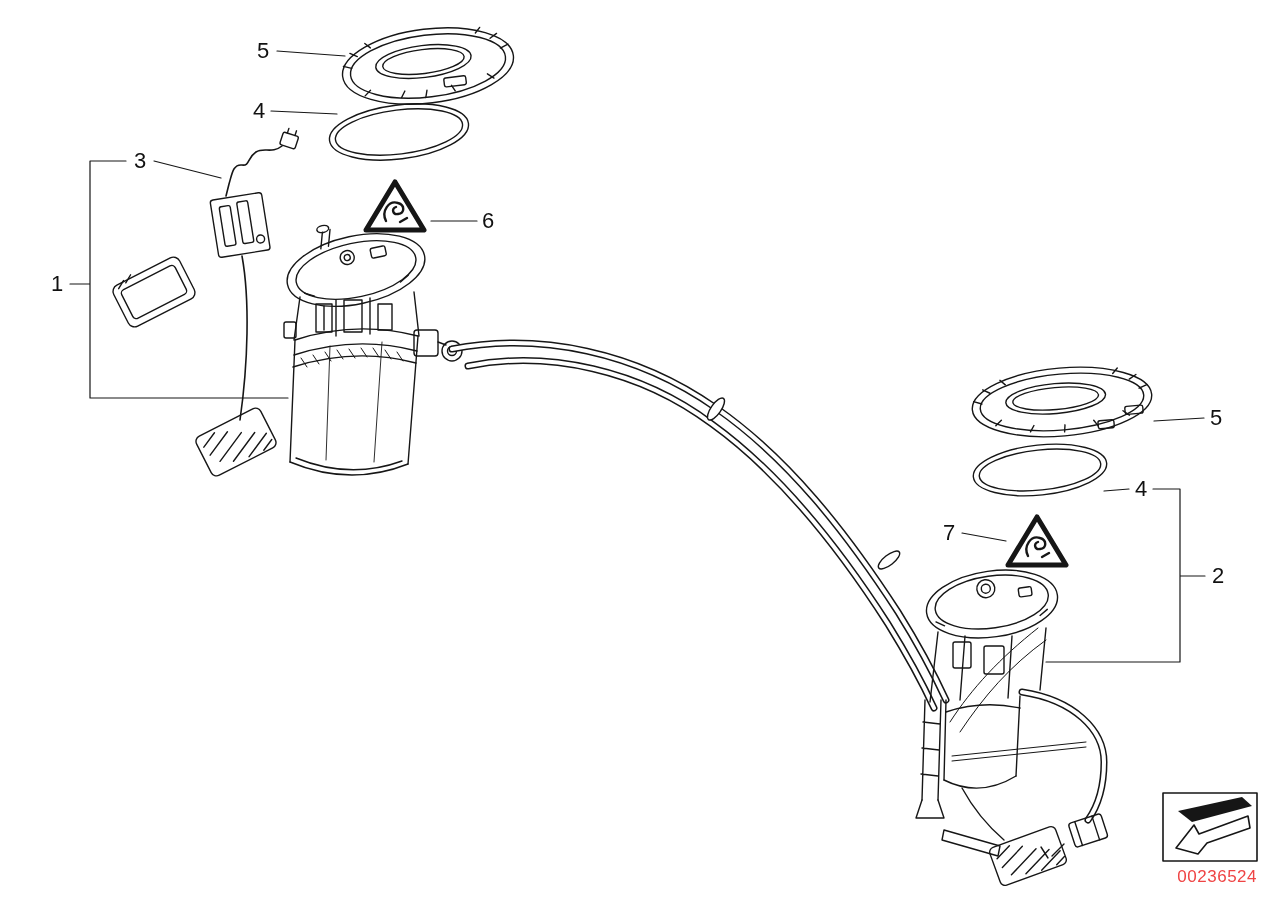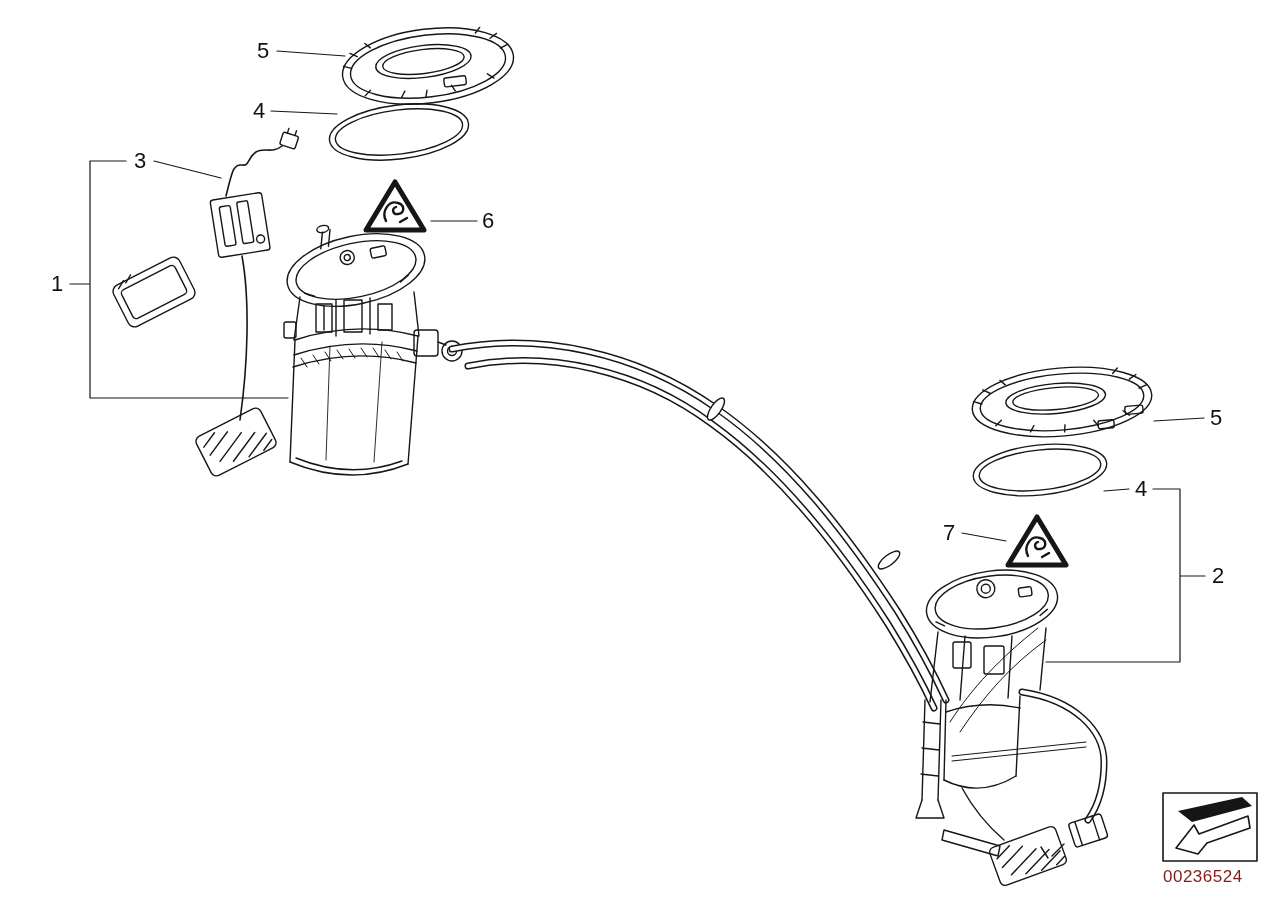--- a/index.html
+++ b/index.html
@@ -19,24 +19,24 @@
     font-size: 22px;
     line-height: 1;
     color: #111111;
     user-select: none;
   }
   .doc-number {
     position: absolute;
     left: 1163px;
     top: 867px;
     width: 94px;
-    text-align: left;
+    text-align: right;
     font-size: 17px;
     letter-spacing: 0.5px;
-    color: #7f1d1d;
+    color: #ef4444;
   }
 </style>
 </head>
 <body>
 
 <div class="stage">
 
   <svg width="1287" height="910" viewBox="0 0 1287 910">
     <g fill="none" stroke="#161616" stroke-width="1.4" stroke-linecap="round" stroke-linejoin="round">
 

